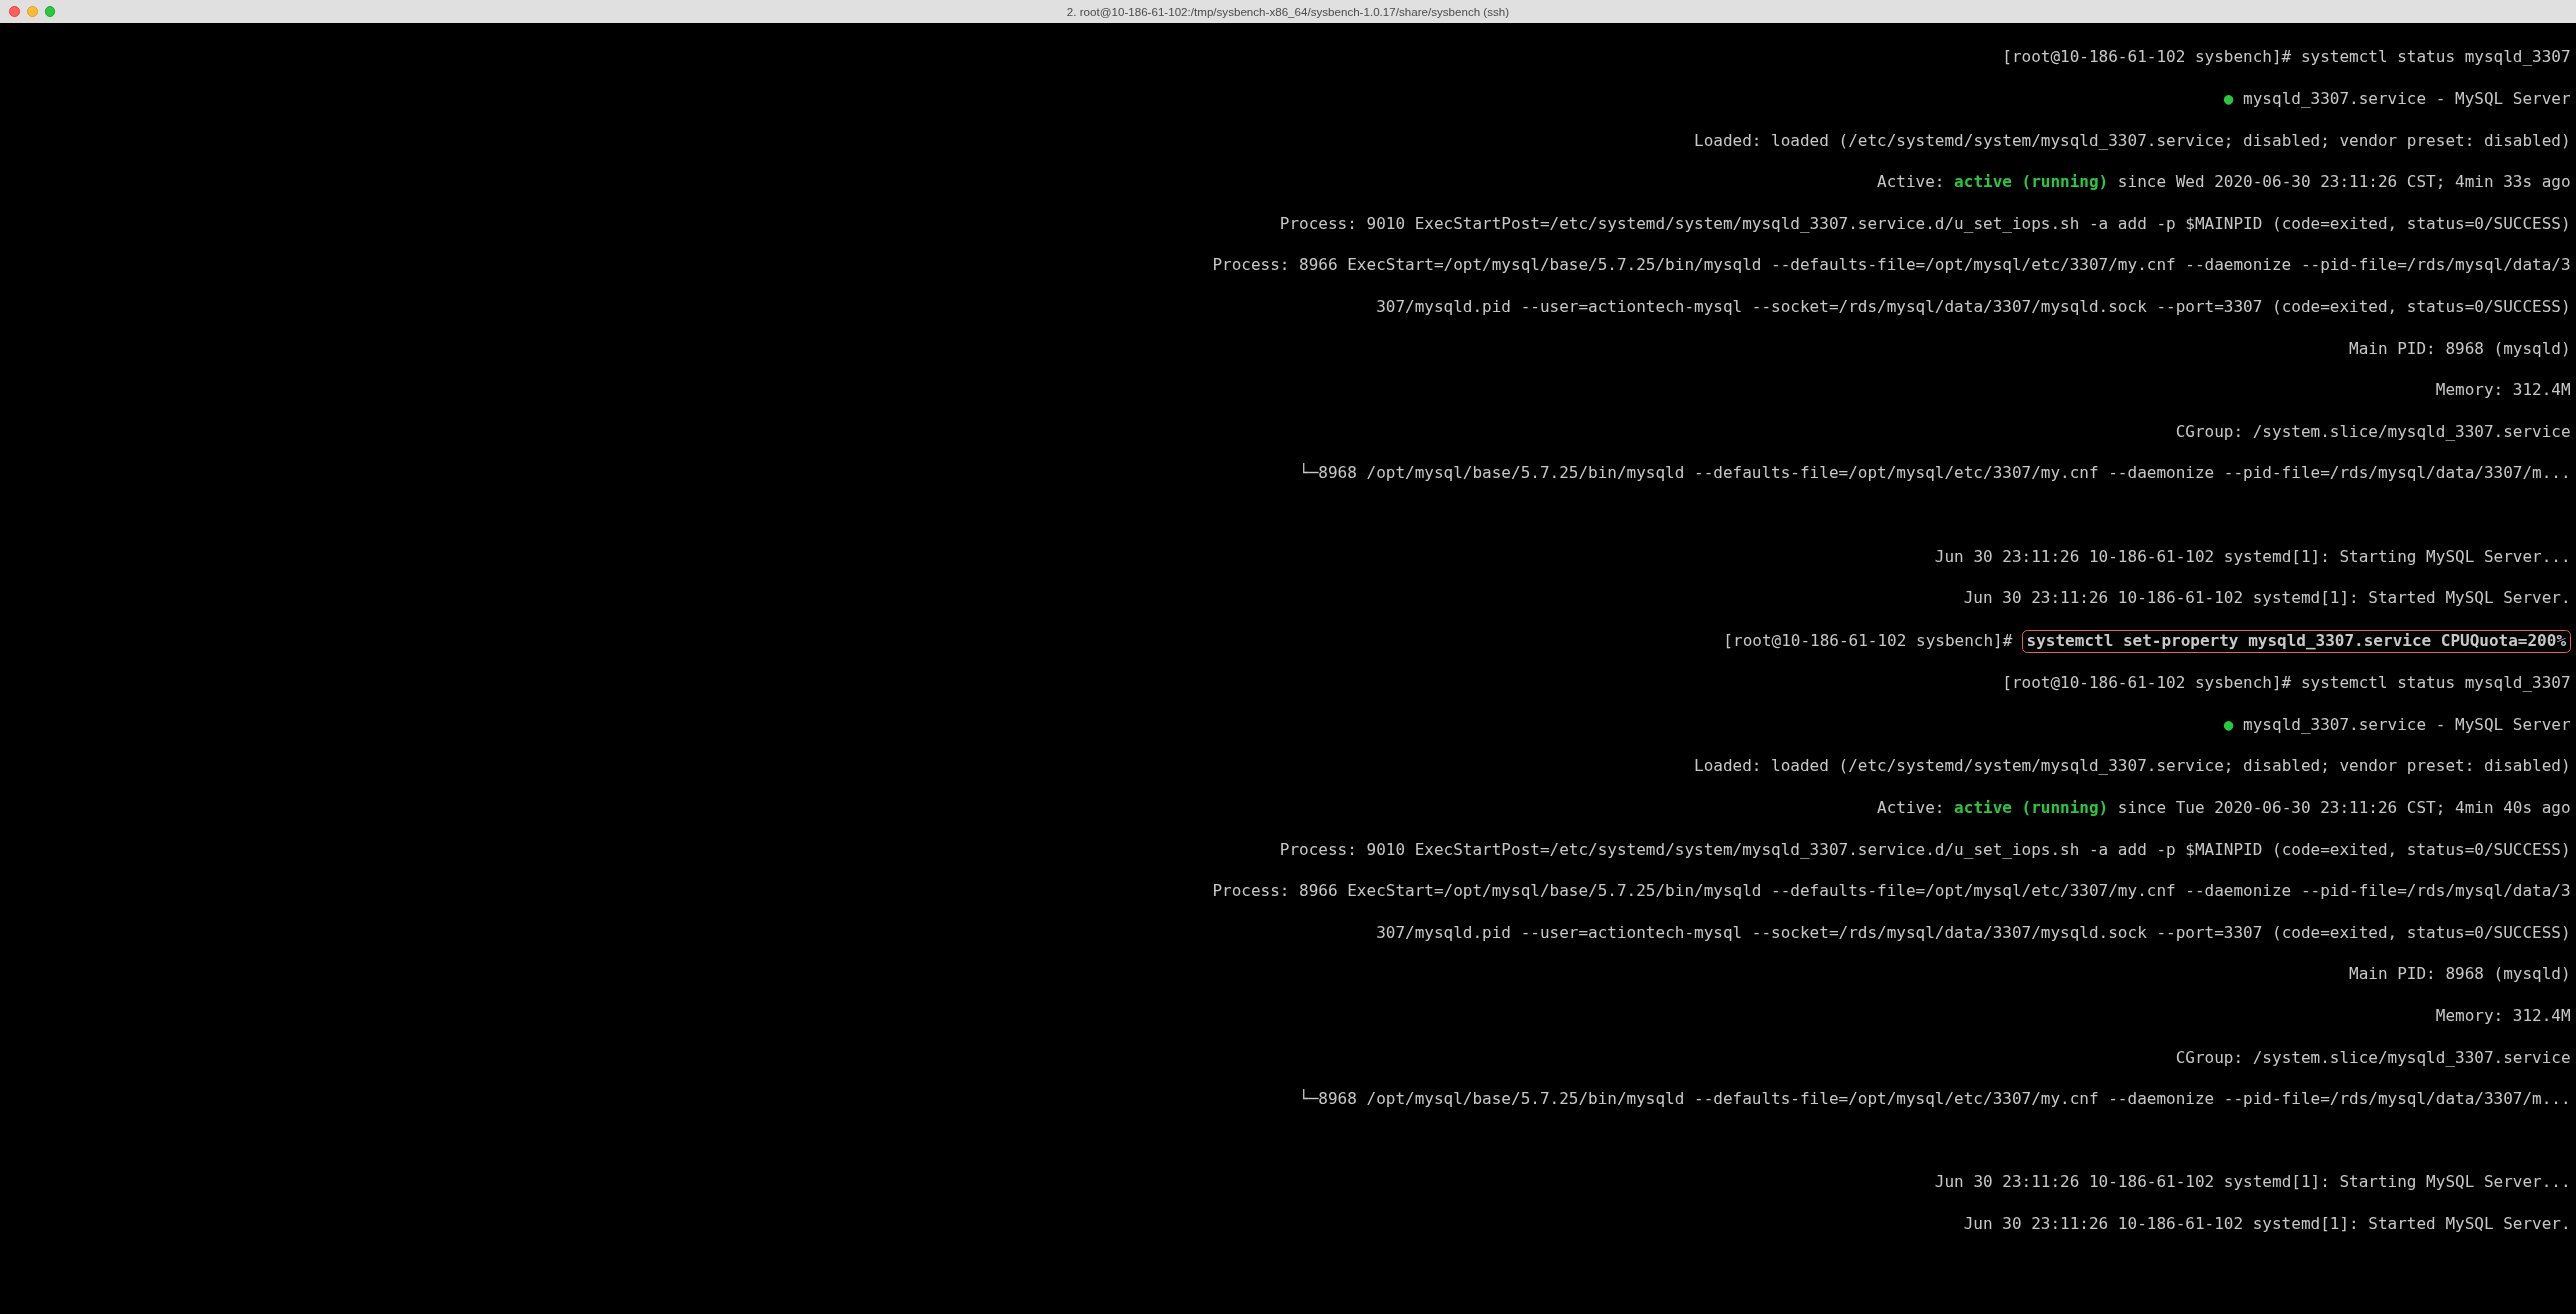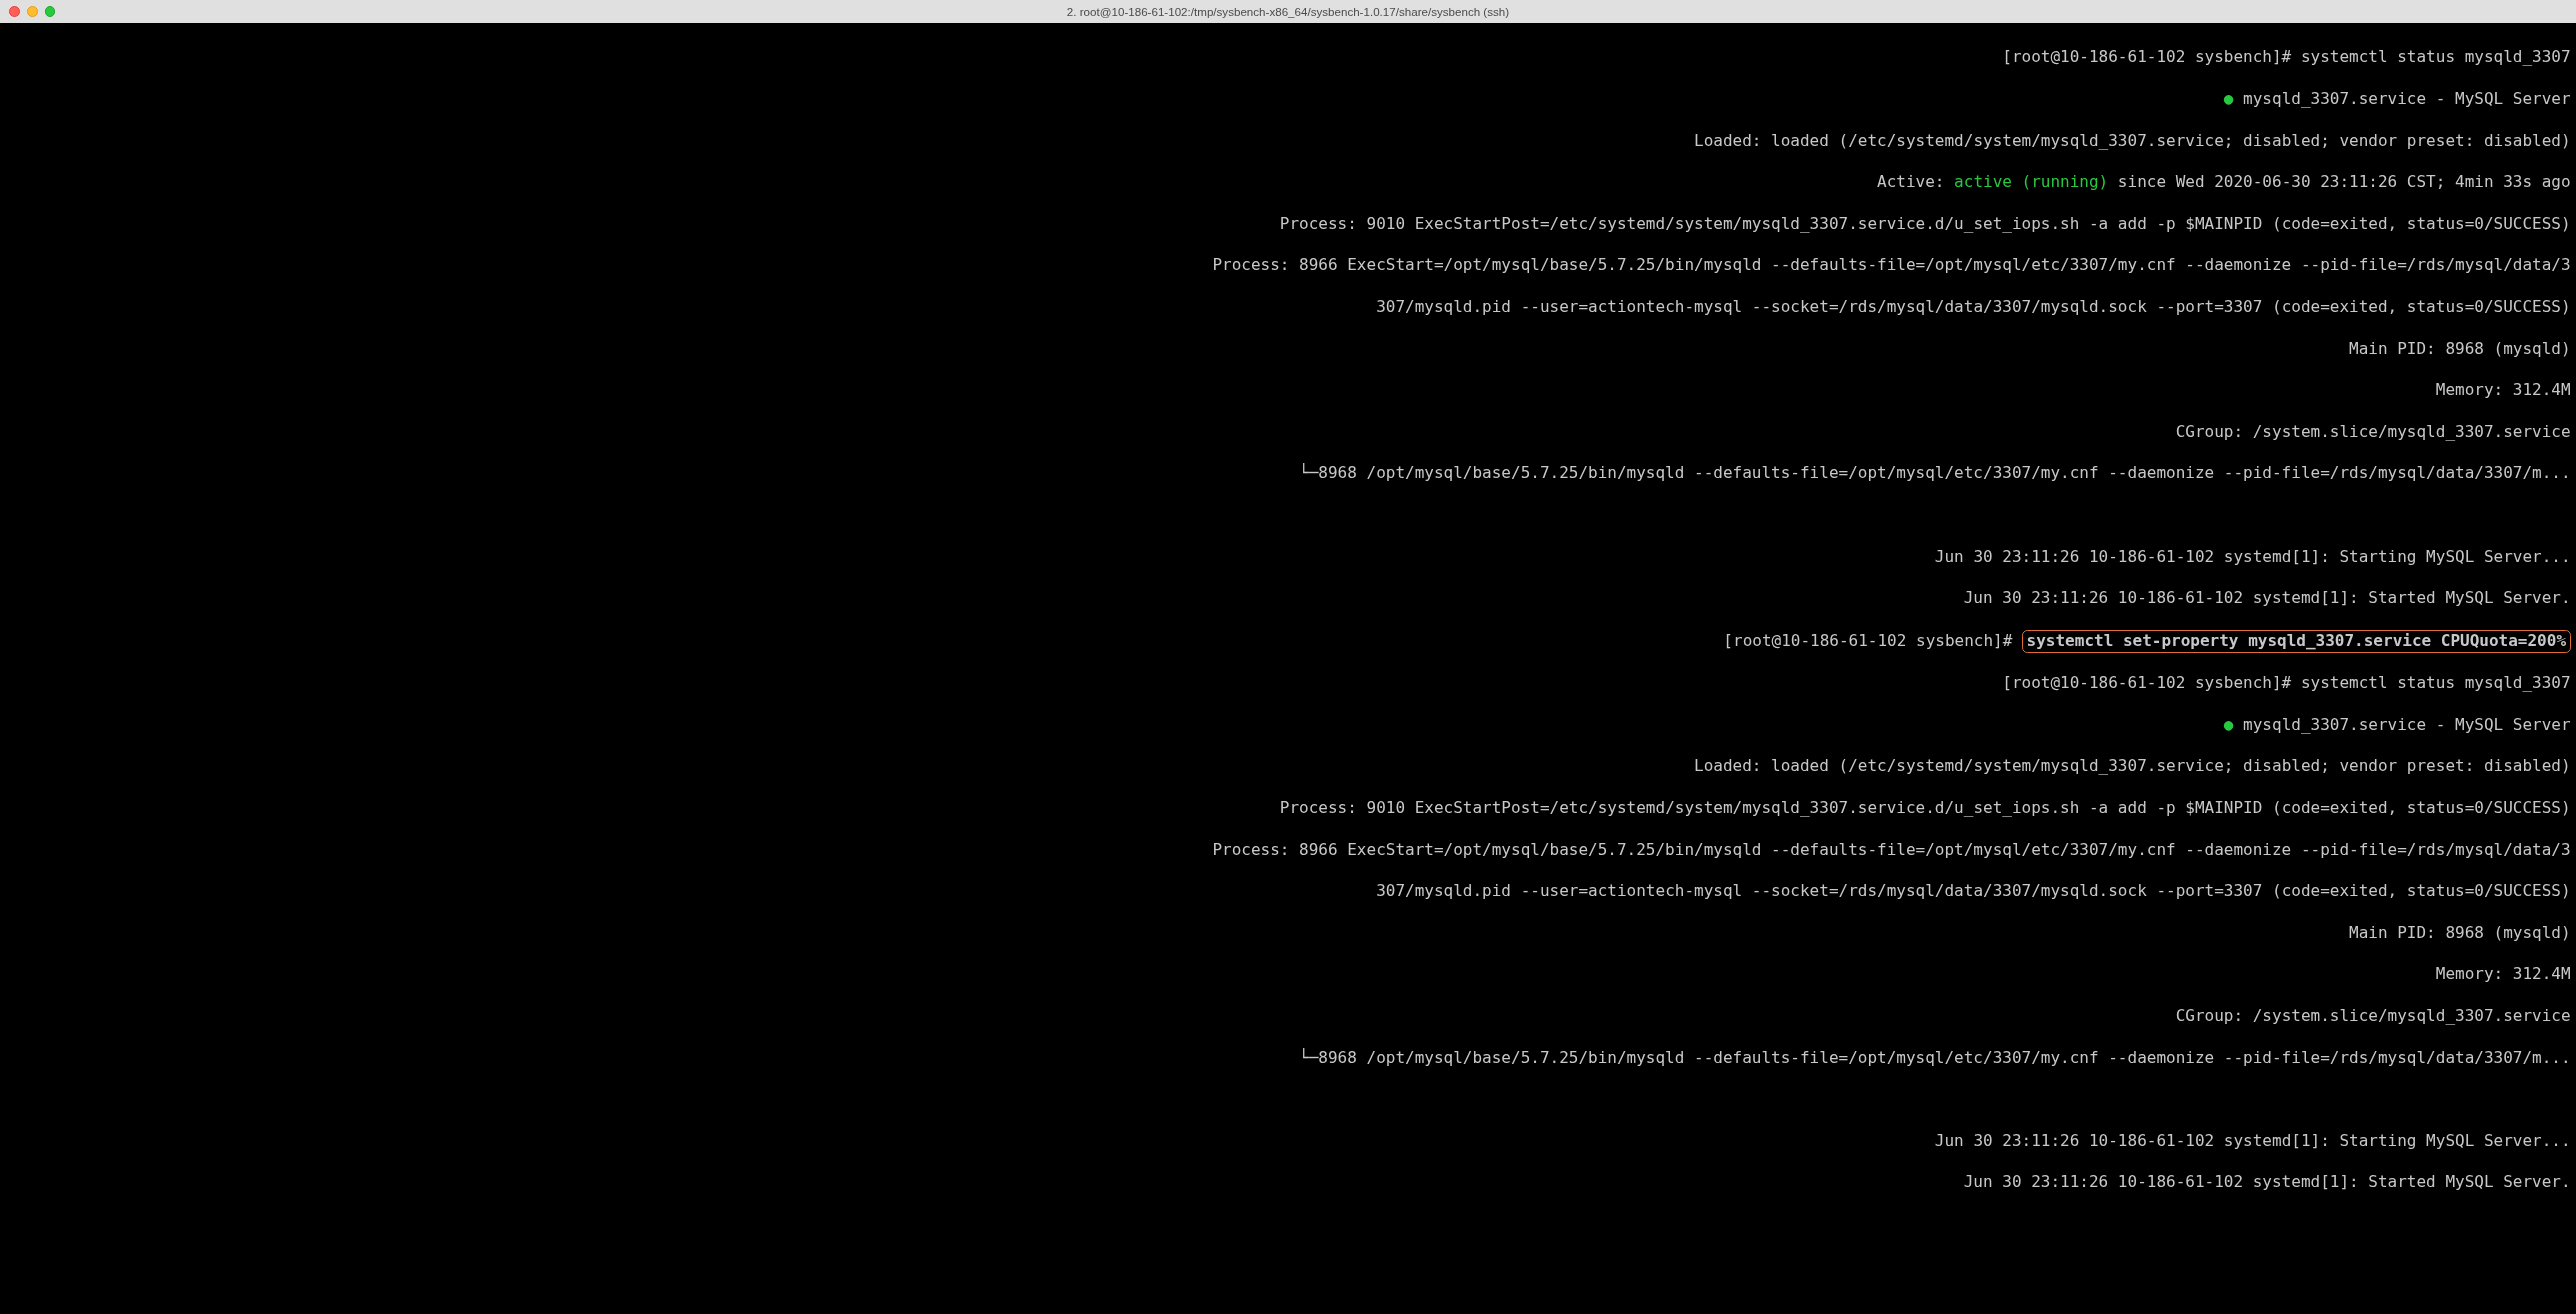--- a/index.html
+++ b/index.html
@@ -7,21 +7,21 @@
 .titlebar { background:#e0e0e0; height:23px; display:flex; align-items:center; padding:0 9px; position:relative; }
 .traffic { display:flex; gap:7.2px; }
 .dot { width:10.7px; height:10.7px; border-radius:50%; }
 .red{background:#ff5f56;border:0.9px solid #e0443e;}
 .yellow{background:#ffbd2e;border:0.9px solid #dea123;}
 .green{background:#27c93f;border:0.9px solid #1aab29;}
 .title { position:absolute; left:50%; transform:translateX(-50%); color:#4a4a4a; font-size:11.6px; font-family:-apple-system,Helvetica,Arial,sans-serif; }
 .term { padding:3.6px 5.4px; white-space:pre; }
 .ln { display:block;text-align:right; }
 .green-dot{color:#27c93f;}
-.active{color:#27c93f;font-weight:normal;}
+.active{color:#27c93f;font-weight:bold;}
 .box{border:1.8px solid #e06c3a;border-radius:5.4px;padding:0 3.6px;display:inline-block;font-weight:bold;}
 </style>
 </head>
 <body>
 
 <div class="titlebar">
   <div class="traffic">
     <span class="dot red"></span>
     <span class="dot yellow"></span>
     <span class="dot green"></span>
@@ -41,20 +41,21 @@
 <span class="ln">   Memory: 312.4M</span>
 <span class="ln">   CGroup: /system.slice/mysqld_3307.service</span>
 <span class="ln">           └─8968 /opt/mysql/base/5.7.25/bin/mysqld --defaults-file=/opt/mysql/etc/3307/my.cnf --daemonize --pid-file=/rds/mysql/data/3307/m...</span>
 <span class="ln"> </span>
 <span class="ln">Jun 30 23:11:26 10-186-61-102 systemd[1]: Starting MySQL Server...</span>
 <span class="ln">Jun 30 23:11:26 10-186-61-102 systemd[1]: Started MySQL Server.</span>
 <span class="ln"><span>[root@10-186-61-102 sysbench]# </span><span class="box"><span>systemctl set-property mysqld_3307.service CPUQuota=200%</span></span></span>
 <span class="ln"><span>[root@10-186-61-102 sysbench]# </span><span>systemctl status mysqld_3307</span></span>
 <span class="ln"><span class="green-dot">● </span><span>mysqld_3307.service - MySQL Server</span></span>
 <span class="ln">   Loaded: loaded (/etc/systemd/system/mysqld_3307.service; disabled; vendor preset: disabled)</span>
+<span class="ln"><span>   Active: </span><span class="active">active (running)</span><span> since Tue 2020-06-30 23:11:26 CST; 4min 40s ago</span></span>
 <span class="ln">  Process: 9010 ExecStartPost=/etc/systemd/system/mysqld_3307.service.d/u_set_iops.sh -a add -p $MAINPID (code=exited, status=0/SUCCESS)</span>
 <span class="ln">  Process: 8966 ExecStart=/opt/mysql/base/5.7.25/bin/mysqld --defaults-file=/opt/mysql/etc/3307/my.cnf --daemonize --pid-file=/rds/mysql/data/3</span>
 <span class="ln">307/mysqld.pid --user=actiontech-mysql --socket=/rds/mysql/data/3307/mysqld.sock --port=3307 (code=exited, status=0/SUCCESS)</span>
 <span class="ln"> Main PID: 8968 (mysqld)</span>
 <span class="ln">   Memory: 312.4M</span>
 <span class="ln">   CGroup: /system.slice/mysqld_3307.service</span>
 <span class="ln">           └─8968 /opt/mysql/base/5.7.25/bin/mysqld --defaults-file=/opt/mysql/etc/3307/my.cnf --daemonize --pid-file=/rds/mysql/data/3307/m...</span>
 <span class="ln"> </span>
 <span class="ln">Jun 30 23:11:26 10-186-61-102 systemd[1]: Starting MySQL Server...</span>
 <span class="ln">Jun 30 23:11:26 10-186-61-102 systemd[1]: Started MySQL Server.</span>

